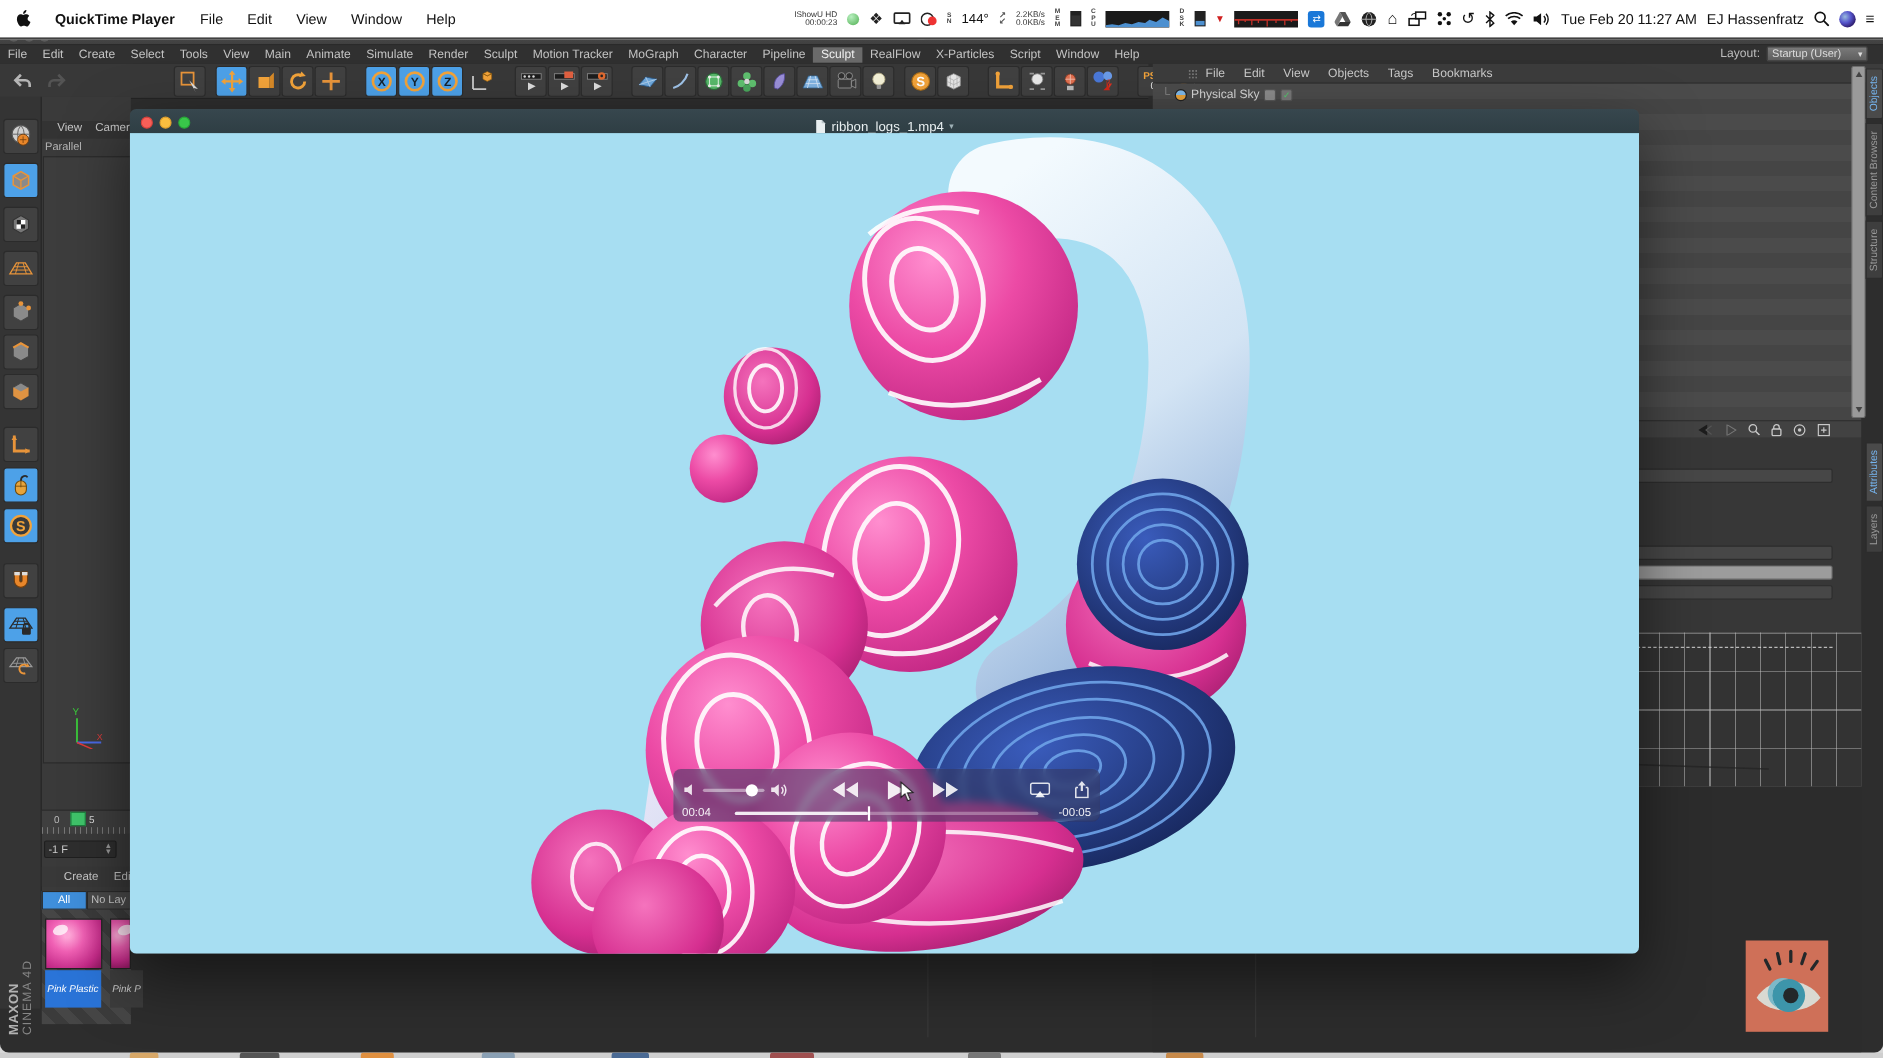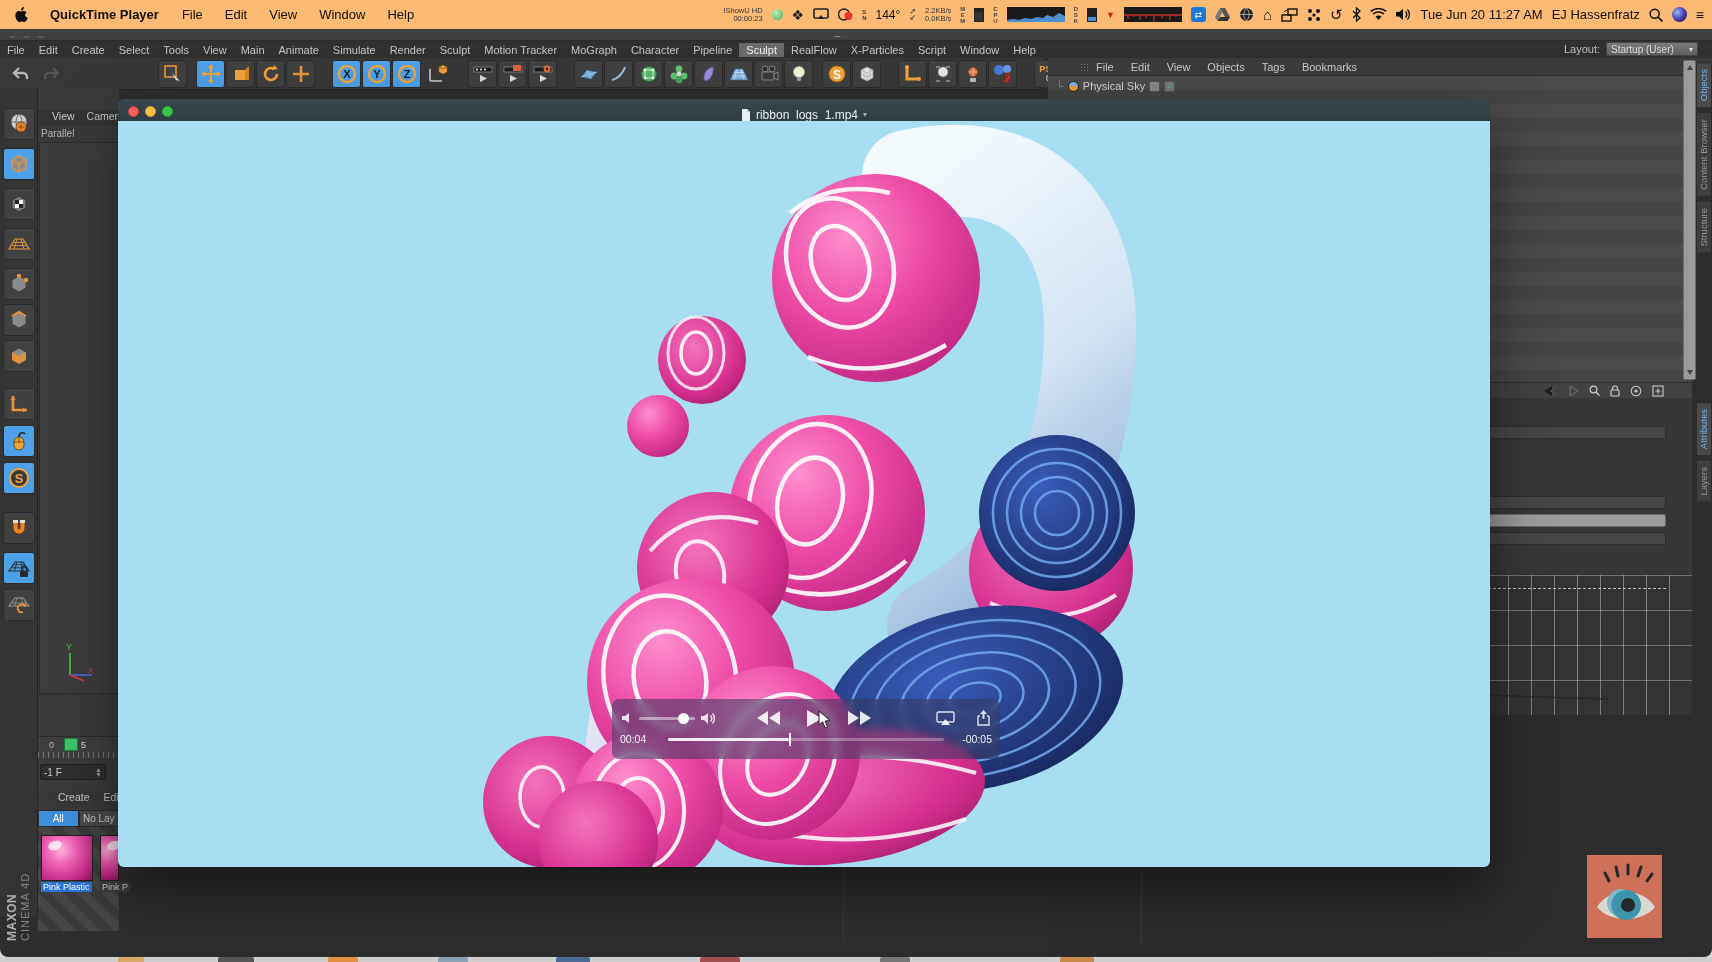--- a/index.html
+++ b/index.html
@@ -1,21 +1,21 @@
 <!DOCTYPE html>
 <html><head>
 <meta charset="utf-8">
 <style>
   html,body{margin:0;padding:0;background:#222;}
   *{box-sizing:border-box;font-family:"Liberation Sans","DejaVu Sans",sans-serif;}
   .screen{position:relative;width:1712px;height:962px;overflow:hidden;background:#d8d8d8;}
   .abs{position:absolute;}
 
   
-  .macbar{position:absolute;left:0;top:0;width:1712px;height:36px;background:#fdba74;border-bottom:7px solid #404040;z-index:50;display:flex;align-items:center;font-size:13px;color:#111;}
+  .macbar{position:absolute;left:0;top:0;width:1712px;height:36px;background:#ffffff;border-bottom:2px solid #404040;z-index:50;display:flex;align-items:center;font-size:13px;color:#111;}
   .macbar .left{display:flex;align-items:center;gap:0;}
   .macbar .mi{padding:0 11px;}
   .macbar .app{font-weight:bold;padding:0 12px;}
   .macbar .right{margin-left:auto;display:flex;align-items:center;gap:9px;padding-right:8px;}
   .st2{font-size:7.5px;line-height:8px;color:#333;text-align:right;white-space:pre-line;}
   .stack{font-size:6px;line-height:6px;color:#444;text-align:center;white-space:pre-line;font-weight:bold;}
   .dot{width:11px;height:11px;border-radius:50%;}
   .meterbox{width:10px;height:14px;background:#222;position:relative;}
   .meterbox i{position:absolute;left:1px;right:1px;bottom:1px;background:#4d90d0;}
   .wave{width:58px;height:15px;background:#1a1a1a;position:relative;overflow:hidden;}
@@ -57,21 +57,21 @@
   .ruler{position:absolute;left:0;top:648px;width:100%;height:22px;background:#3f3f3f;border-top:1px solid #2a2a2a;font-size:9px;color:#bbb;}
   .ruler .ticks{position:absolute;left:0;right:0;bottom:0;height:6px;background:repeating-linear-gradient(to right,#777 0 1px,transparent 1px 5px);}
   .framefield{position:absolute;left:2px;top:676px;width:66px;height:16px;background:#2e2e2e;border:1px solid #1f1f1f;border-radius:2px;color:#ccc;font-size:10px;display:flex;align-items:center;padding:0 3px;justify-content:space-between;}
   .cerow{position:absolute;left:0;top:700px;width:100%;height:18px;background:#383838;display:flex;gap:14px;font-size:10.5px;color:#c5c5c5;padding-left:20px;align-items:center;}
   .mtabs{position:absolute;left:0;top:722px;width:100%;height:17px;display:flex;font-size:10px;}
   .mtab{flex:1;display:flex;align-items:center;justify-content:center;background:#4a4a4a;color:#ccc;border:1px solid #2b2b2b;}
   .mtab.on{background:#3f8fdc;color:#fff;}
   .mats{position:absolute;left:0;top:739px;width:100%;height:104px;background:repeating-linear-gradient(45deg,#464646 0 9px,#3b3b3b 9px 18px);}
   .matthumb{position:absolute;top:8px;width:52px;height:46px;border:1px solid #222;background:radial-gradient(circle at 38% 32%,#ffa6d8 6%,#f060b4 35%,#c42a88 75%,#8f1760);}
   .matthumb:after{content:"";position:absolute;left:6px;top:5px;width:14px;height:9px;border-radius:50%;background:rgba(255,255,255,.75);transform:rotate(-18deg);}
-  .matlabel{position:absolute;top:55px;font-size:9px;color:#fff;background:#2a74d8;padding:0 2px;white-space:nowrap;}
+  .matlabel{position:absolute;top:55px;font-size:9px;color:#fff;background:#2a74d8;padding:12px 2px;white-space:nowrap;font-style:italic;}
 
   
   .rpanel{position:absolute;right:0;top:34px;width:664px;height:899px;}
   .omhead{position:absolute;left:0;top:0;width:100%;height:18px;background:#3c3c3c;border-bottom:1px solid #2a2a2a;display:flex;gap:17px;font-size:11px;color:#c8c8c8;align-items:center;padding-left:48px;}
   .ombody{position:absolute;left:0;top:18px;width:644px;height:306px;background:repeating-linear-gradient(#4b4b4b 0 14px,#454545 14px 28px);}
   .skyrow{position:absolute;left:8px;top:3px;height:14px;display:flex;align-items:center;gap:4px;font-size:11px;color:#d5d5d5;}
   .sunic{width:11px;height:11px;border-radius:50%;background:linear-gradient(#7fb8e8 45%,#e8a23a 45%);border:1px solid #222;}
   .tagchip{width:11px;height:11px;border-radius:2px;background:#8a8a8a;border:1px solid #555;display:inline-block;}
   .vscroll{position:absolute;right:16px;top:2px;width:13px;height:320px;background:#9a9a9a;border:1px solid #6e6e6e;border-radius:2px;}
   .vscroll:before,.vscroll:after{content:"";position:absolute;left:3px;border-left:3px solid transparent;border-right:3px solid transparent;}
@@ -104,21 +104,21 @@
   
   .dock{position:absolute;left:0;bottom:0;width:1712px;height:5px;background:#cfcfcf;z-index:40;}
   .dock i{position:absolute;bottom:0;height:5px;border-radius:2px 2px 0 0;}
 
   
   .qt{position:absolute;left:118px;top:99px;width:1372px;height:768px;z-index:10;border-radius:6px;overflow:hidden;box-shadow:0 22px 55px rgba(0,0,0,.5);}
   .qt-titlebar{position:absolute;left:0;top:0;width:100%;height:31px;background:linear-gradient(#37474e,#2b3a40);display:flex;align-items:center;justify-content:center;}
   .qlight{position:absolute;top:6.5px;width:11px;height:11px;border-radius:50%;}
   .qt-title{display:flex;align-items:center;gap:5px;font-size:12px;color:#e8eef0;}
   .qt-video{position:absolute;left:0;top:22px;width:1372px;height:746px;background:#a7def2;}
-  .controls{position:absolute;left:494px;top:578px;width:388px;height:60px;border-radius:7px;background:rgba(52,54,92,.55);backdrop-filter:blur(4px);color:#fff;}
+  .controls{position:absolute;left:494px;top:578px;width:388px;height:48px;border-radius:7px;background:rgba(52,54,92,.55);backdrop-filter:blur(4px);color:#fff;}
   .ctr-row{position:absolute;left:0;width:100%;display:flex;align-items:center;}
   .vol-track{width:56px;height:3px;background:rgba(255,255,255,.45);border-radius:2px;position:relative;}
   .vol-knob{position:absolute;top:-4px;width:11px;height:11px;border-radius:50%;background:#fff;}
   .ptrack{position:relative;flex:1;height:3px;background:rgba(255,255,255,.3);border-radius:2px;margin:0 8px;}
   .pfill{position:absolute;left:0;top:0;height:3px;background:rgba(255,255,255,.85);border-radius:2px;}
   .phead{position:absolute;top:-5px;width:2px;height:13px;background:#fff;}
   .tlabel{font-size:10.5px;color:rgba(255,255,255,.92);width:40px;}
   .cursor{position:absolute;left:700px;top:589px;z-index:5;}
 </style>
 </head>
@@ -874,21 +874,21 @@
           <path d="M1 4 L8 11 L4.5 14 V1 L8 4 L1 11" fill="none" stroke="#111" stroke-width="1.3"></path>
         </svg>
       <svg width="17" height="13" viewBox="0 0 17 13">
           <path d="M8.5 12 L5.5 8.6 a4.8 4.8 0 0 1 6 0 Z" fill="#111"></path>
           <path d="M3 6 a8.5 8.5 0 0 1 11 0 M.8 3.4 a12 12 0 0 1 15.4 0" stroke="#111" stroke-width="1.5" fill="none"></path>
         </svg>
       <svg width="16" height="13" viewBox="0 0 16 13">
           <path d="M0 4 H3 L7 1 V12 L3 8.5 H0 Z" fill="#111"></path>
           <path d="M9.5 3.5 a4.5 4.5 0 0 1 0 6 M11.5 1.5 a7.5 7.5 0 0 1 0 10" stroke="#111" stroke-width="1.3" fill="none"></path>
         </svg>
-      <span class="datetime">Tue Jun 20  11:27 AM</span>
+      <span class="datetime">Tue Feb 20  11:27 AM</span>
       <span class="uname">EJ Hassenfratz</span>
       <svg width="14" height="14" viewBox="0 0 14 14">
           <circle cx="5.7" cy="5.7" r="4.5" fill="none" stroke="#111" stroke-width="1.5"></circle>
           <path d="M9 9 L13.5 13.5" stroke="#111" stroke-width="1.7"></path>
         </svg>
       <span class="siri"></span>
       <span style="font-size:14px;color:#111">≡</span>
     </div>
   </div>
 

